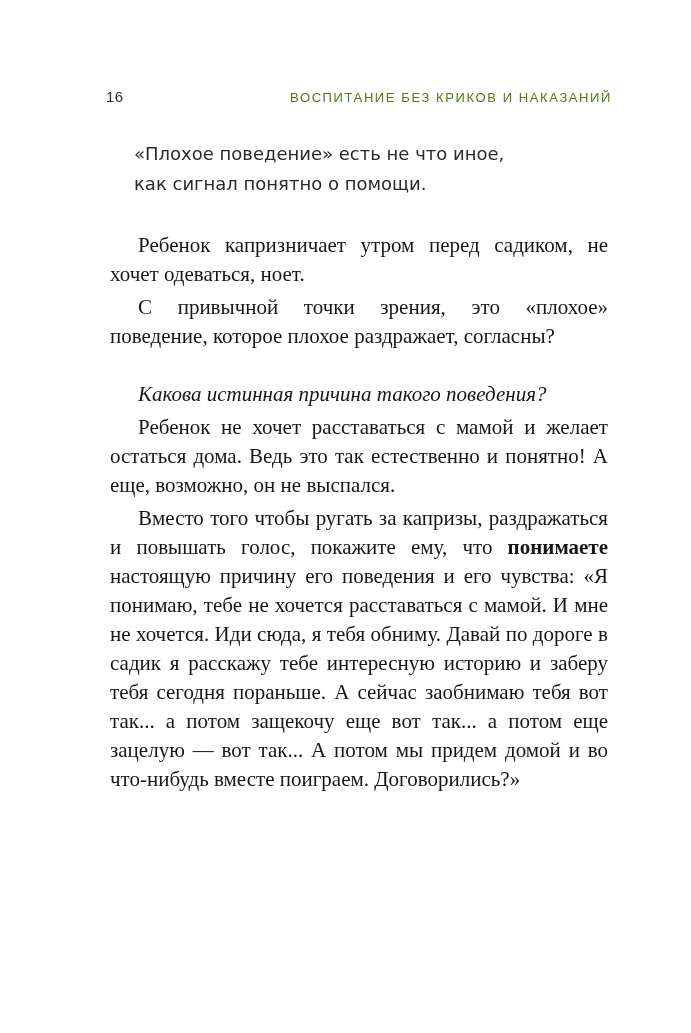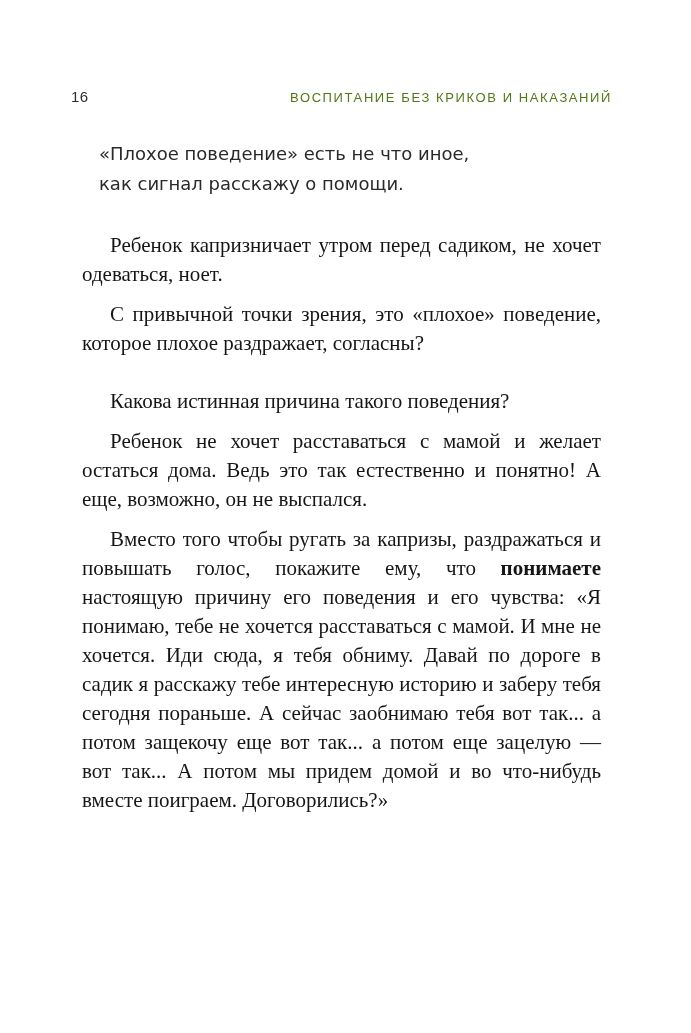--- a/index.html
+++ b/index.html
@@ -6,21 +6,21 @@
     margin: 0;
     padding: 0;
     background: #ffffff;
   }
   .page {
     position: relative;
     width: 691px;
     height: 1033px;
     background: #ffffff;
     box-sizing: border-box;
-    padding: 88px 79px 0 71px;
+    padding: 88px 79px 0 106px;
     overflow: hidden;
     color: #1d1d1d;
   }
   .page-header {
     display: flex;
     justify-content: space-between;
     align-items: baseline;
     margin-bottom: 34px;
   }
   .page-number {
@@ -44,56 +44,57 @@
     padding-left: 28px;
     margin-bottom: 32px;
   }
   .bodytext {
     font-family: "Liberation Serif", serif;
     font-size: 21px;
     line-height: 29px;
     color: #161616;
   }
   .bodytext p {
-    margin: 11px;
+    margin: 4px;
     text-align: justify;
   }
   .indent {
     text-indent: 28px;
   }
   .example-heading {
     font-family: "Liberation Serif", serif;
     font-size: 21px;
     line-height: 29px;
     font-weight: bold;
     margin: 0;
     text-indent: 28px;
     color: #111111;
   }
   .question {
+    font-style: italic;
     margin-top: 29px !important;
     text-align: left;
   }
   strong {
     font-weight: bold;
   }
 </style>
 </head>
 <body>
 
 <div class="page">
 
   <div class="page-header">
     <span class="page-number">16</span>
     <span class="running-title">ВОСПИТАНИЕ БЕЗ КРИКОВ И НАКАЗАНИЙ</span>
   </div>
 
   <div class="epigraph">
     <span>«Плохое поведение» есть не что иное,</span><br>
-    <span>как сигнал расскажу о помощи.</span>
+    <span>как сигнал понятно о помощи.</span>
   </div>
 
   <div class="bodytext">
 
 
     <p class="indent">Ребенок капризничает утром перед садиком, не хочет одеваться, ноет.</p>
 
     <p class="indent">С привычной точки зрения, это «плохое» поведение, которое плохое раздражает, согласны?</p>
 
     <p class="indent question">Какова истинная причина такого поведения?</p>

